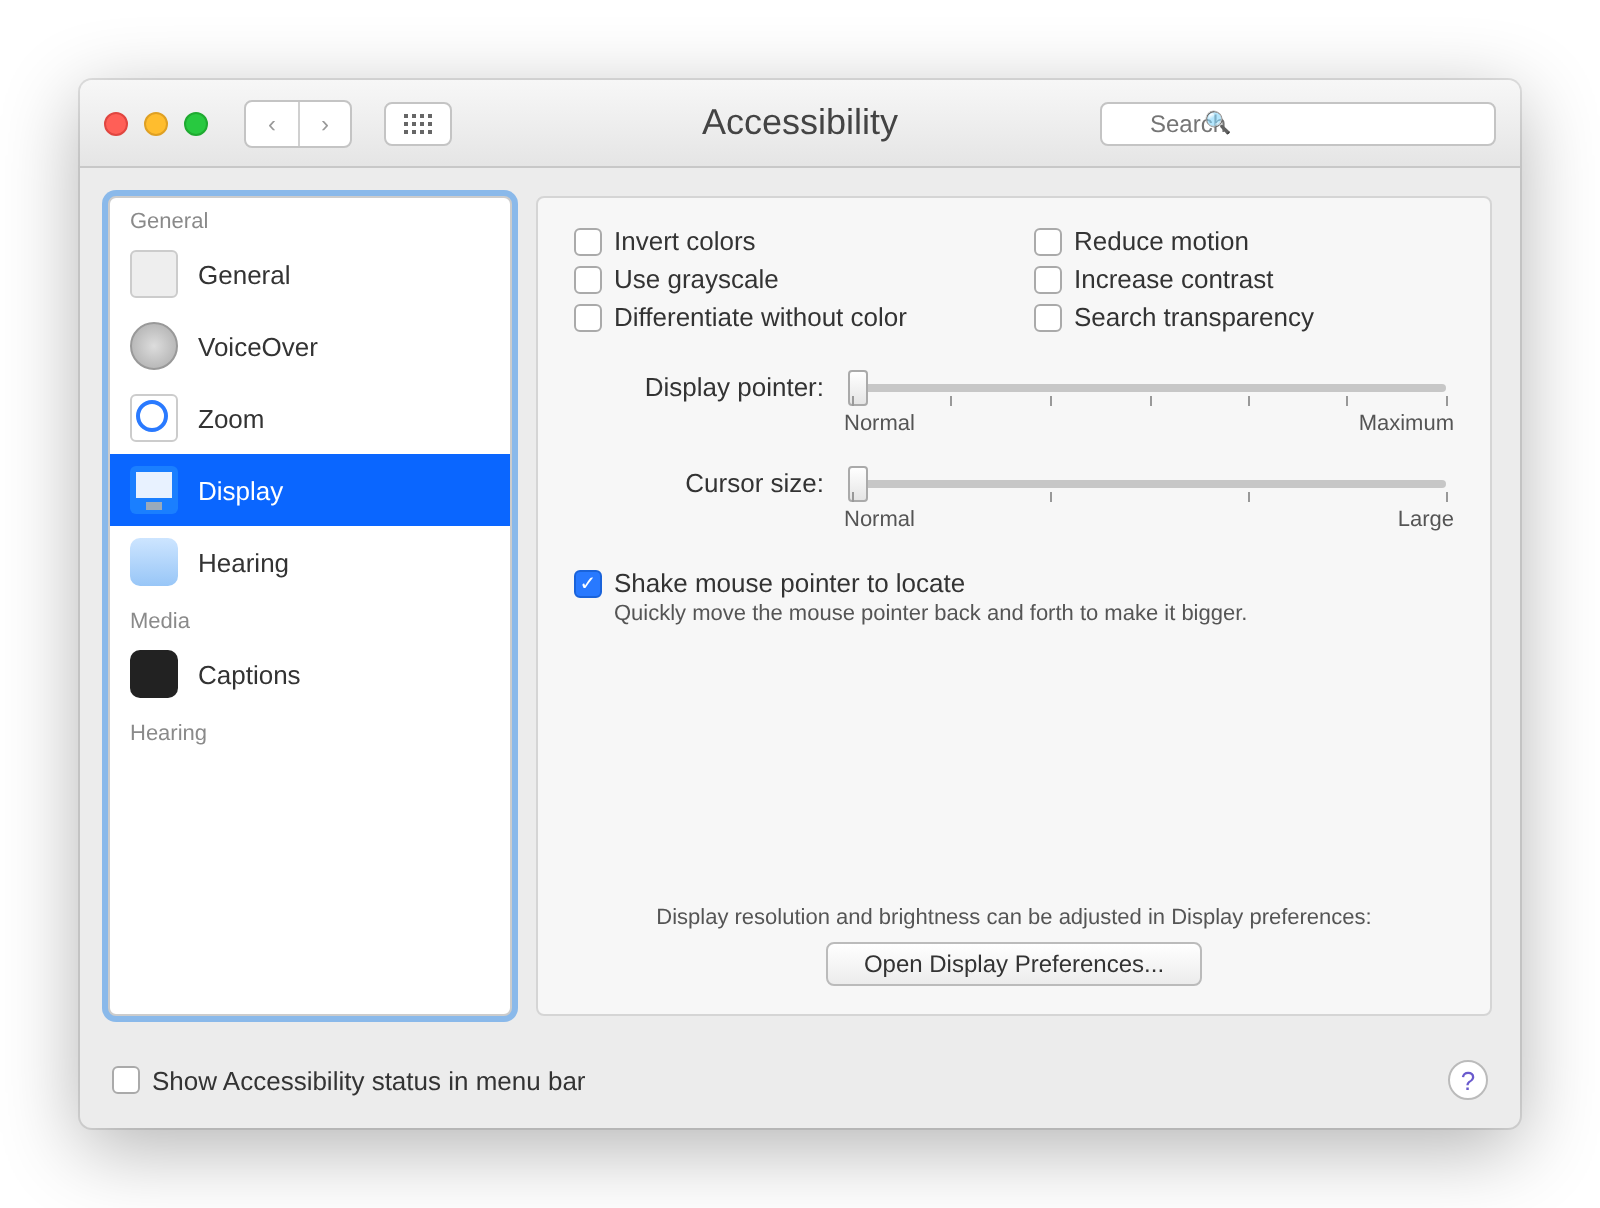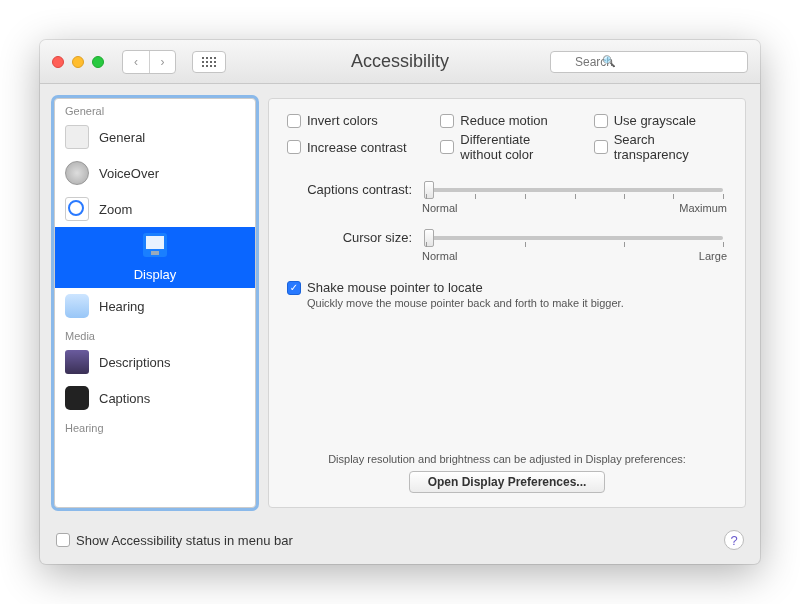--- a/index.html
+++ b/index.html
@@ -73,40 +73,40 @@
       background: #ffffff; border: 1px solid #ccc; border-radius: 4px;
       box-shadow: 0 0 0 3px #8ab9ea;
       overflow-y: auto;
     }
     .section-label { font-size: 11px; color: #8a8a8a; padding: 6px 10px 2px; }
     .sb-item {
       display: flex; align-items: center; gap: 10px;
       padding: 6px 10px; font-size: 13px; color: #333;
       cursor: default;
     }
-    .sb-item.selected { background: #0a66ff; color: #fff; flex-direction: column; }
+    .sb-item.selected { background: #0a66ff; color: #fff; }
     .sb-icon { width: 24px; height: 24px; border-radius: 3px; flex-shrink: 0; display: flex; align-items: center; justify-content: center; font-size: 14px; }
     .icon-general { background: #eee; border: 1px solid #ccc; }
     .icon-voiceover { background: radial-gradient(#ddd,#aaa); border-radius: 50%; border: 1px solid #999; }
     .icon-zoom { background: #fff; border: 1px solid #ccc; position: relative; }
     .icon-zoom::after { content: ""; position: absolute; width: 12px; height: 12px; border: 2px solid #2a7aff; border-radius: 50%; left: 2px; top: 2px; }
     .icon-display { background: #1a7fff; position: relative; }
     .icon-display::before { content: ""; position: absolute; inset: 3px 3px 8px 3px; background: #e8f2ff; }
     .icon-display::after { content: ""; position: absolute; bottom: 2px; left: 8px; width: 8px; height: 4px; background: #9ab; }
     .icon-speech { background: linear-gradient(#cde5ff,#98c6f7); border-radius: 5px; }
     .icon-descriptions { background: linear-gradient(#6a5b9e,#3a3055); }
     .icon-captions { background: #222; border-radius: 5px; }
     .main-panel {
       flex: 1; height: 410px;
       background: #f7f7f7; border: 1px solid #d5d5d5; border-radius: 4px;
       padding: 14px 18px; font-size: 13px; color: #333;
       display: flex; flex-direction: column;
     }
     .check-grid {
-      display: grid; grid-template-columns: 1fr 1fr 1fr; row-gap: 4px; column-gap: 20px;
+      display: grid; grid-template-columns: 1fr 1fr; row-gap: 4px; column-gap: 20px;
       margin-bottom: 18px;
     }
     .chk-row { display: flex; align-items: center; gap: 6px; }
     .chk {
       width: 14px; height: 14px; border: 1px solid #aaa; border-radius: 3px;
       background: #fff; display: inline-flex; align-items: center; justify-content: center;
       font-size: 10px; color: #fff; flex-shrink: 0;
     }
     .chk.checked { background: #2879ff; border-color: #1a63da; }
     .slider-row { display: flex; align-items: flex-start; gap: 10px; margin-bottom: 14px; }
@@ -117,21 +117,21 @@
     .slider-tick { position: absolute; width: 1px; height: 5px; background: #999; top: 0; }
     .slider-thumb { position: absolute; top: -7px; width: 10px; height: 18px; background: linear-gradient(#fff,#e5e5e5); border: 1px solid #aaa; border-radius: 2px; }
     .slider-captions { display: flex; justify-content: space-between; font-size: 11px; color: #555; margin: 2px 0 0; }
     .shake-group { margin-top: 4px; }
     .hint { font-size: 11px; color: #555; margin-left: 20px; margin-top: 2px; }
     .spacer { flex: 1; }
     .footer-text { font-size: 11px; color: #555; text-align: center; margin-bottom: 6px; }
     .open-btn {
       display: block; margin: 0 auto; padding: 3px 18px;
       background: linear-gradient(#fff,#ececec); border: 1px solid #bbb; border-radius: 4px;
-      font-size: 12px; color: #333; font-weight: bold;
+      font-size: 12px; color: #333;
     }
     .bottom-bar {
       padding: 8px 16px 14px; display: flex; align-items: center; justify-content: space-between;
       font-size: 13px; color: #333;
     }
     .help-btn {
       width: 20px; height: 20px; border: 1px solid #bbb; border-radius: 50%;
       background: #fff; display: flex; align-items: center; justify-content: center;
       font-size: 13px; color: #6a5acd;
     }
@@ -194,24 +194,20 @@
         <div class="sb-icon icon-display"></div>
         <span>Display</span>
       </div>
       <div class="sb-item">
         <div class="sb-icon icon-speech"></div>
         <span>Hearing</span>
       </div>
 
       <div class="section-label">Media</div>
       <div class="sb-item">
-        <div class="sb-icon icon-descriptions"></div>
-        <span>Descriptions</span>
-      </div>
-      <div class="sb-item">
         <div class="sb-icon icon-captions"></div>
         <span>Captions</span>
       </div>
 
       <div class="section-label">Hearing</div>
     </div>
 
     <div class="main-panel">
       <div class="check-grid">
         <div class="chk-row">
@@ -234,21 +230,21 @@
           <span class="chk"></span>
           <span>Differentiate without color</span>
         </div>
         <div class="chk-row">
           <span class="chk"></span>
           <span>Search transparency</span>
         </div>
       </div>
 
       <div class="slider-row">
-        <div class="slider-label">Captions contrast:</div>
+        <div class="slider-label">Display pointer:</div>
         <div class="slider-body">
           <div class="slider-track">
             <div class="slider-thumb" style="left:-2px"></div>
           </div>
           <div class="slider-ticks">
             <div class="slider-tick" style="left:0%"></div>
               <div class="slider-tick" style="left:16.6%"></div>
               <div class="slider-tick" style="left:33.3%"></div>
               <div class="slider-tick" style="left:50%"></div>
               <div class="slider-tick" style="left:66.6%"></div>

